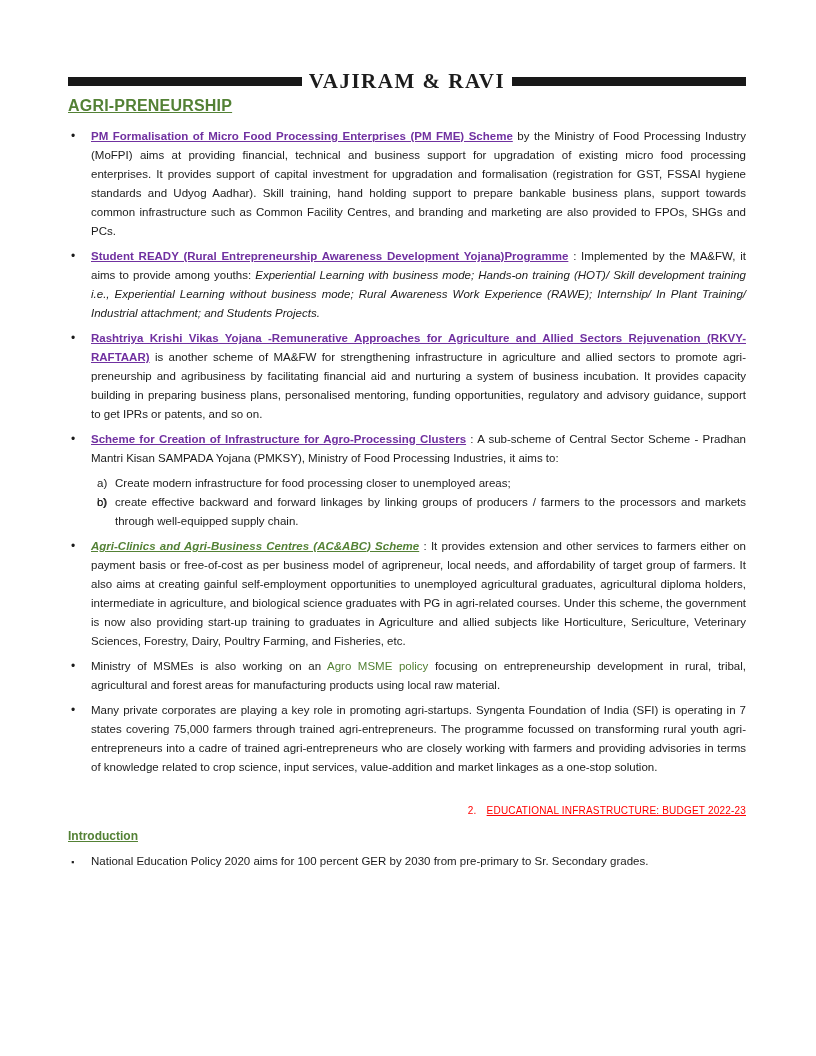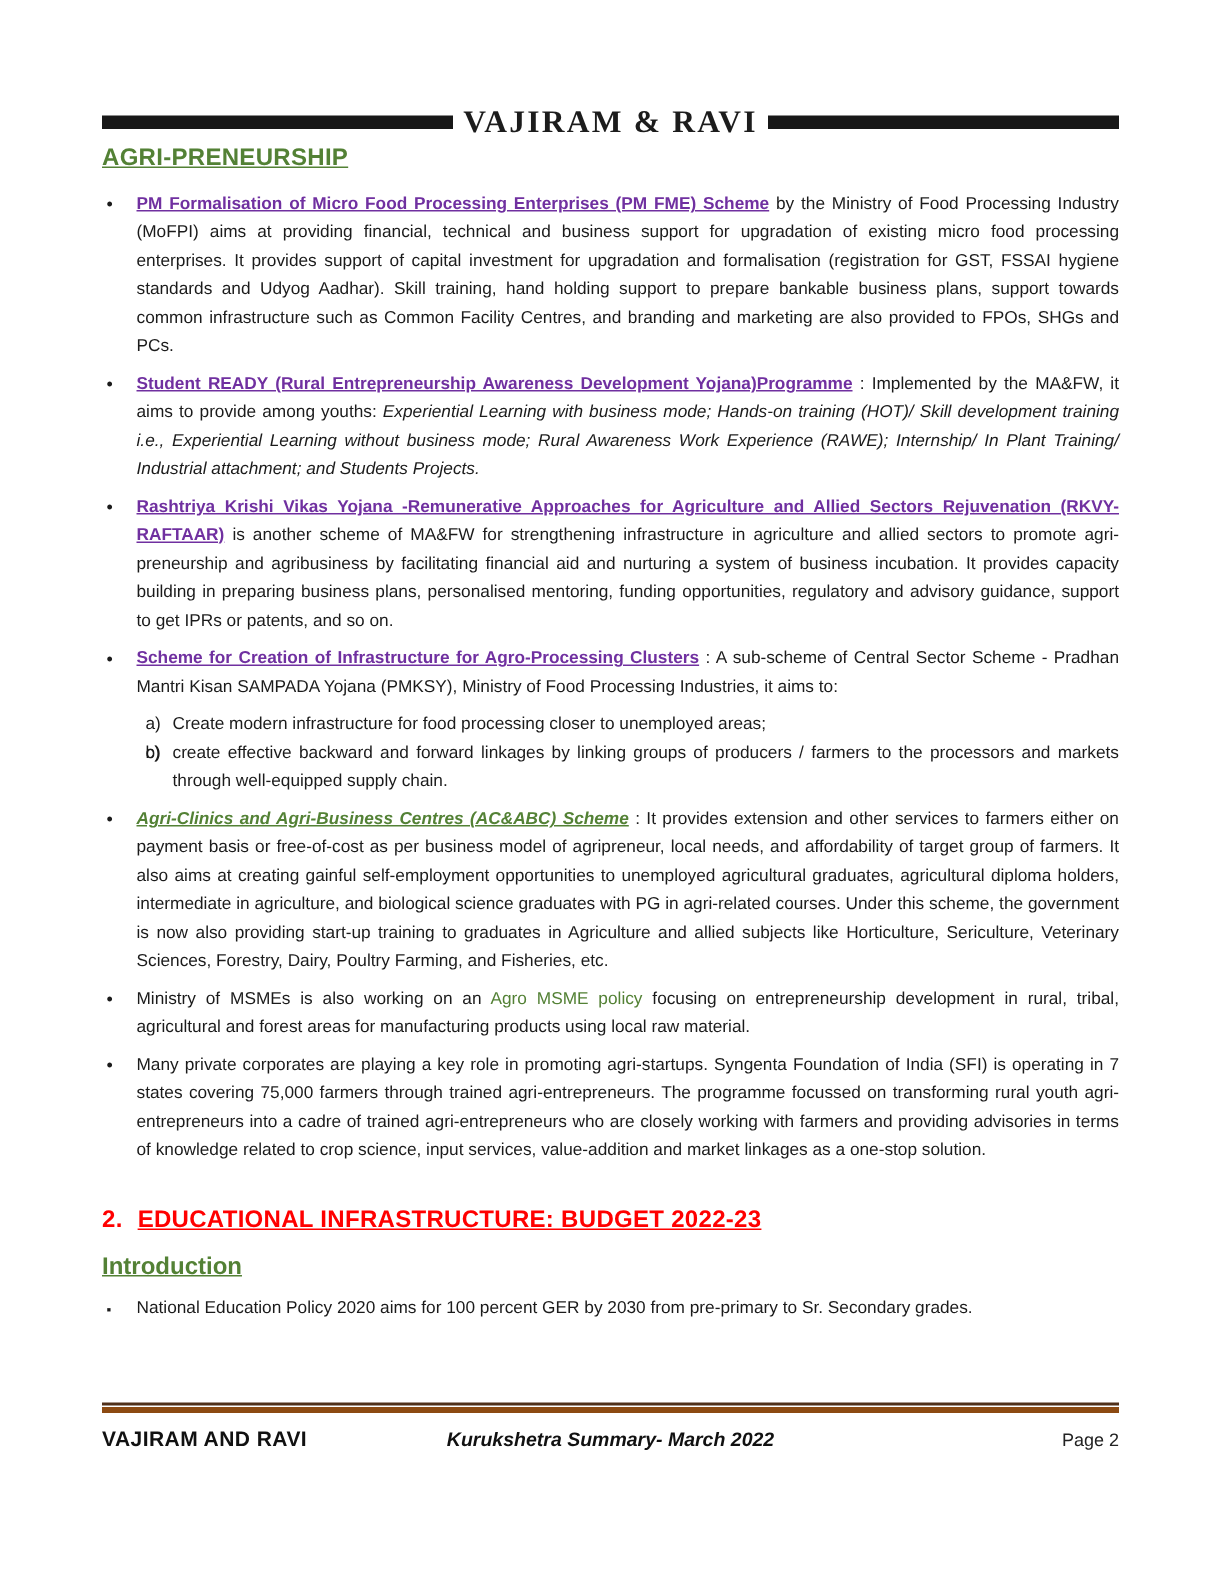--- a/index.html
+++ b/index.html
@@ -38,28 +38,28 @@
   .seg-bold-green { color:var(--green); font-weight:normal; }
 
   ol.sublist { list-style:none; margin:6px 0 0 6px; padding:0; }
   ol.sublist li {
     position:relative; padding-left:18px; margin:0;
     font-size:11.5px; line-height:19px; text-align:justify;
   }
   .sub-marker { position:absolute; left:0; top:0; }
 
   .red-heading {
-    margin:28px 0 0 0; text-align:left; font-size:16px; font-weight:bold;
+    margin:28px 0 0 0; text-align:right; font-size:10px; font-weight:normal;
     color:var(--red); letter-spacing:.2px;
   }
   .red-heading .num { margin-right:10px; }
   .red-heading .titl { text-decoration:underline; }
 
   .intro-heading {
-    margin:13px 0 0 0; font-size:16px; font-weight:bold;
+    margin:13px 0 0 0; font-size:12px; font-weight:bold;
     color:var(--green); text-decoration:underline;
   }
   ul.bullets.last { margin-top:9px; }
 
   
   .footer { position:absolute; left:68px; right:70px; top:935px; }
   .footer .rule { height:1px; border-top:2px solid #50301a; border-bottom:4px solid var(--brown); }
   .footer .row { display:flex; align-items:baseline; margin-top:9px; }
   .footer .left  { flex:1; font-size:14px; font-weight:bold; color:#111; letter-spacing:.3px; }
   .footer .center{ flex:0 0 auto; font-size:13px; font-weight:bold; font-style:italic; color:#111; }
@@ -95,22 +95,14 @@
   <h3 class="red-heading">
     <span class="num">2.</span><span class="titl">EDUCATIONAL INFRASTRUCTURE: BUDGET 2022-23</span>
   </h3>
 
   <h4 class="intro-heading">Introduction</h4>
 
   <ul class="bullets last" id="list-section2">
       <li class="bullet-item"><span class="bullet-marker square">▪</span><span><span class="seg-normal">National Education Policy 2020 aims for 100 percent GER by 2030 from pre-primary to Sr. Secondary grades.</span></span></li>
     </ul>
 
-  <footer class="footer">
-    <div class="rule"></div>
-    <div class="row">
-      <span class="left">VAJIRAM AND RAVI</span>
-      <span class="center">Kurukshetra Summary- March 2022</span>
-      <span class="right">Page 2</span>
-    </div>
-  </footer>
 
 </div>
 
 </body></html>

